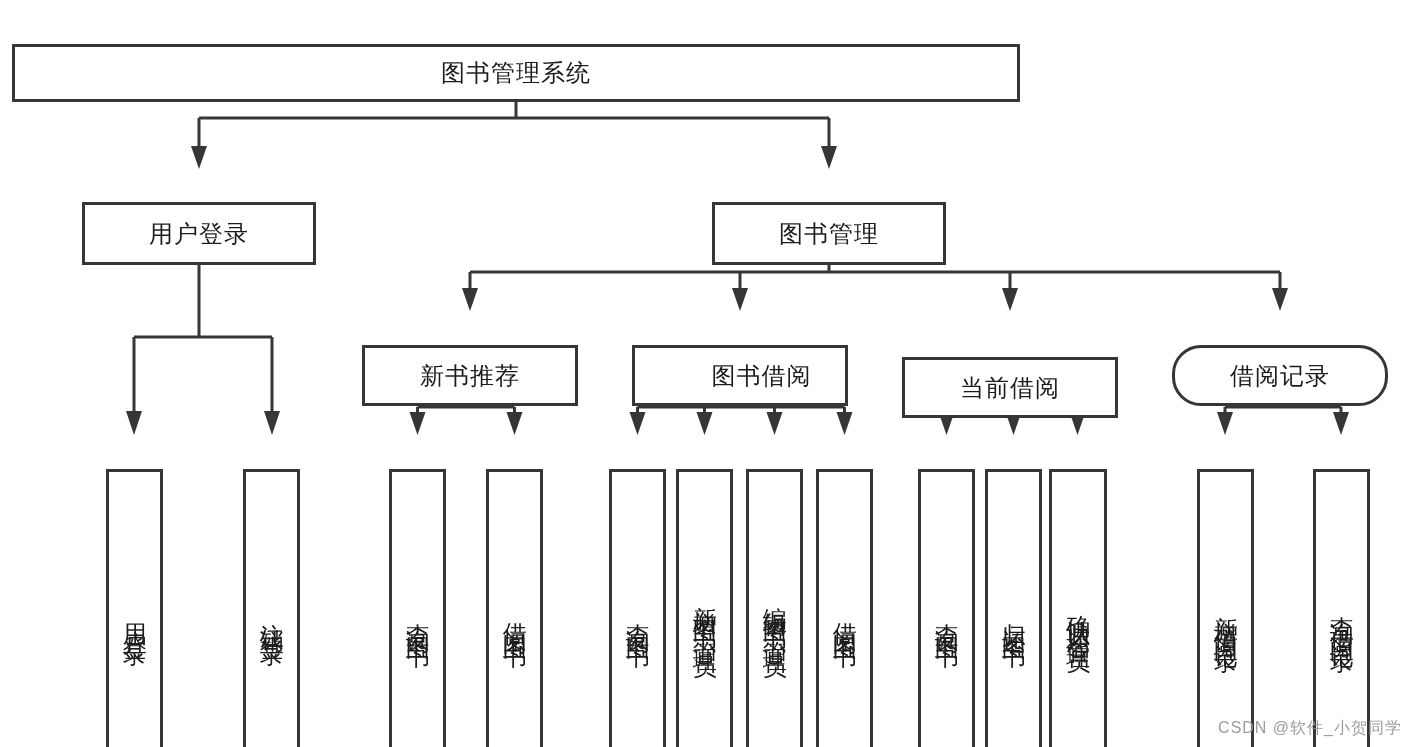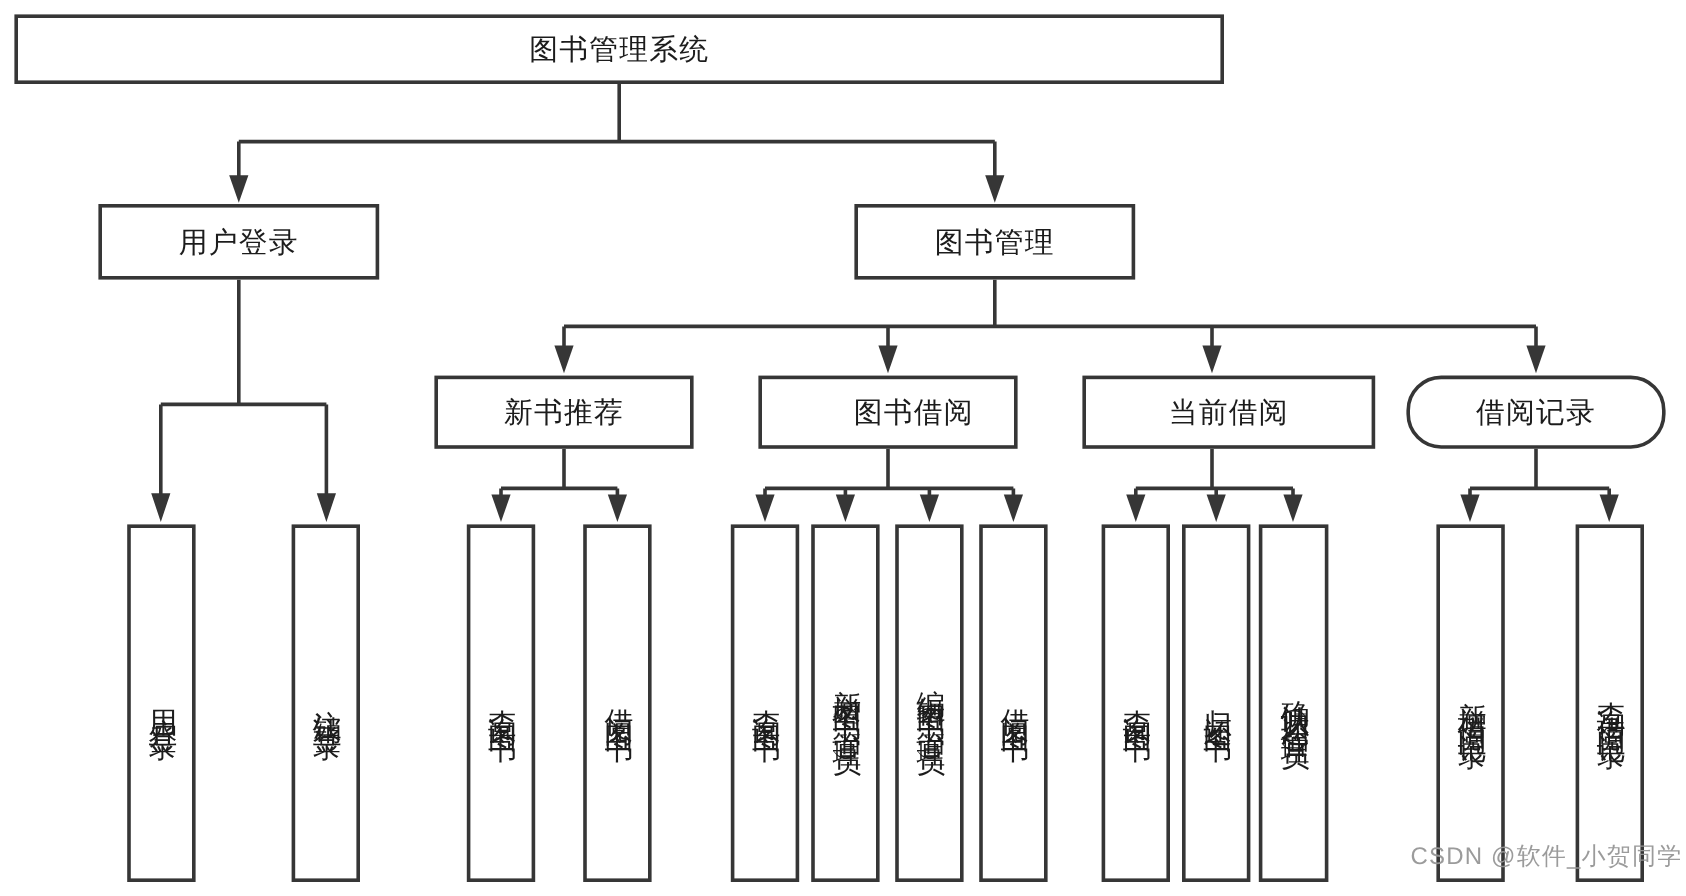--- a/index.html
+++ b/index.html
@@ -32,33 +32,34 @@
     border: 3px solid #363636;
     background: #ffffff;
     display: flex;
     align-items: center;
     justify-content: center;
     color: #1c1c1c;
     font-size: 24px;
     letter-spacing: 1px;
     z-index: 2;
     text-align: center;
+    margin-top: 32px;
   }
   .vbox {
     writing-mode: vertical-rl;
     text-orientation: mixed;
     letter-spacing: 7px;
     line-height: 1.1;
     padding: 4px 0;
   }
   .watermark {
     position: absolute;
     right: 3px;
-    bottom: 20px;
-    font-size: 20px;
+    bottom: 8px;
+    font-size: 16px;
     color: rgba(150, 150, 150, 0.95);
     letter-spacing: 1px;
     z-index: 3;
     white-space: nowrap;
   }
 </style>
 </head>
 <body>
 
 <div class="canvas">
@@ -106,21 +107,21 @@
     </g>
   </svg>
 
   <div class="box" style="left:12px; top:12px; width:1008px; height:58px;">图书管理系统</div>
 
   <div class="box" style="left:82px; top:170px; width:234px; height:63px;">用户登录</div>
   <div class="box" style="left:362px; top:313px; width:216px; height:61px;">新书推荐</div>
 
   <div class="box" style="left:712px; top:170px; width:234px; height:63px;">图书管理</div>
   <div class="box" style="left:632px; top:313px; width:216px; height:61px;padding-left:43px;">图书借阅</div>
-  <div class="box" style="left:902px; top:313px; width:244px; height:61px;">当前借阅</div>
+  <div class="box" style="left:902px; top:325px; width:216px; height:61px;">当前借阅</div>
   <div class="box" style="left:1172px; top:313px; width:216px; height:61px;border-radius:29px;">借阅记录</div>
 
   <div class="box vbox" style="left:106px; top:437px; width:57px; height:298px;">用户登录</div>
   <div class="box vbox" style="left:243px; top:437px; width:57px; height:298px;">注销登录</div>
 
   <div class="box vbox" style="left:389px; top:437px; width:57px; height:298px;">查询图书</div>
   <div class="box vbox" style="left:486px; top:437px; width:57px; height:298px;">借阅图书</div>
 
   <div class="box vbox" style="left:609px; top:437px; width:57px; height:298px;">查询图书</div>
   <div class="box vbox" style="left:676px; top:437px; width:57px; height:298px;">新增图书（管理员）</div>

